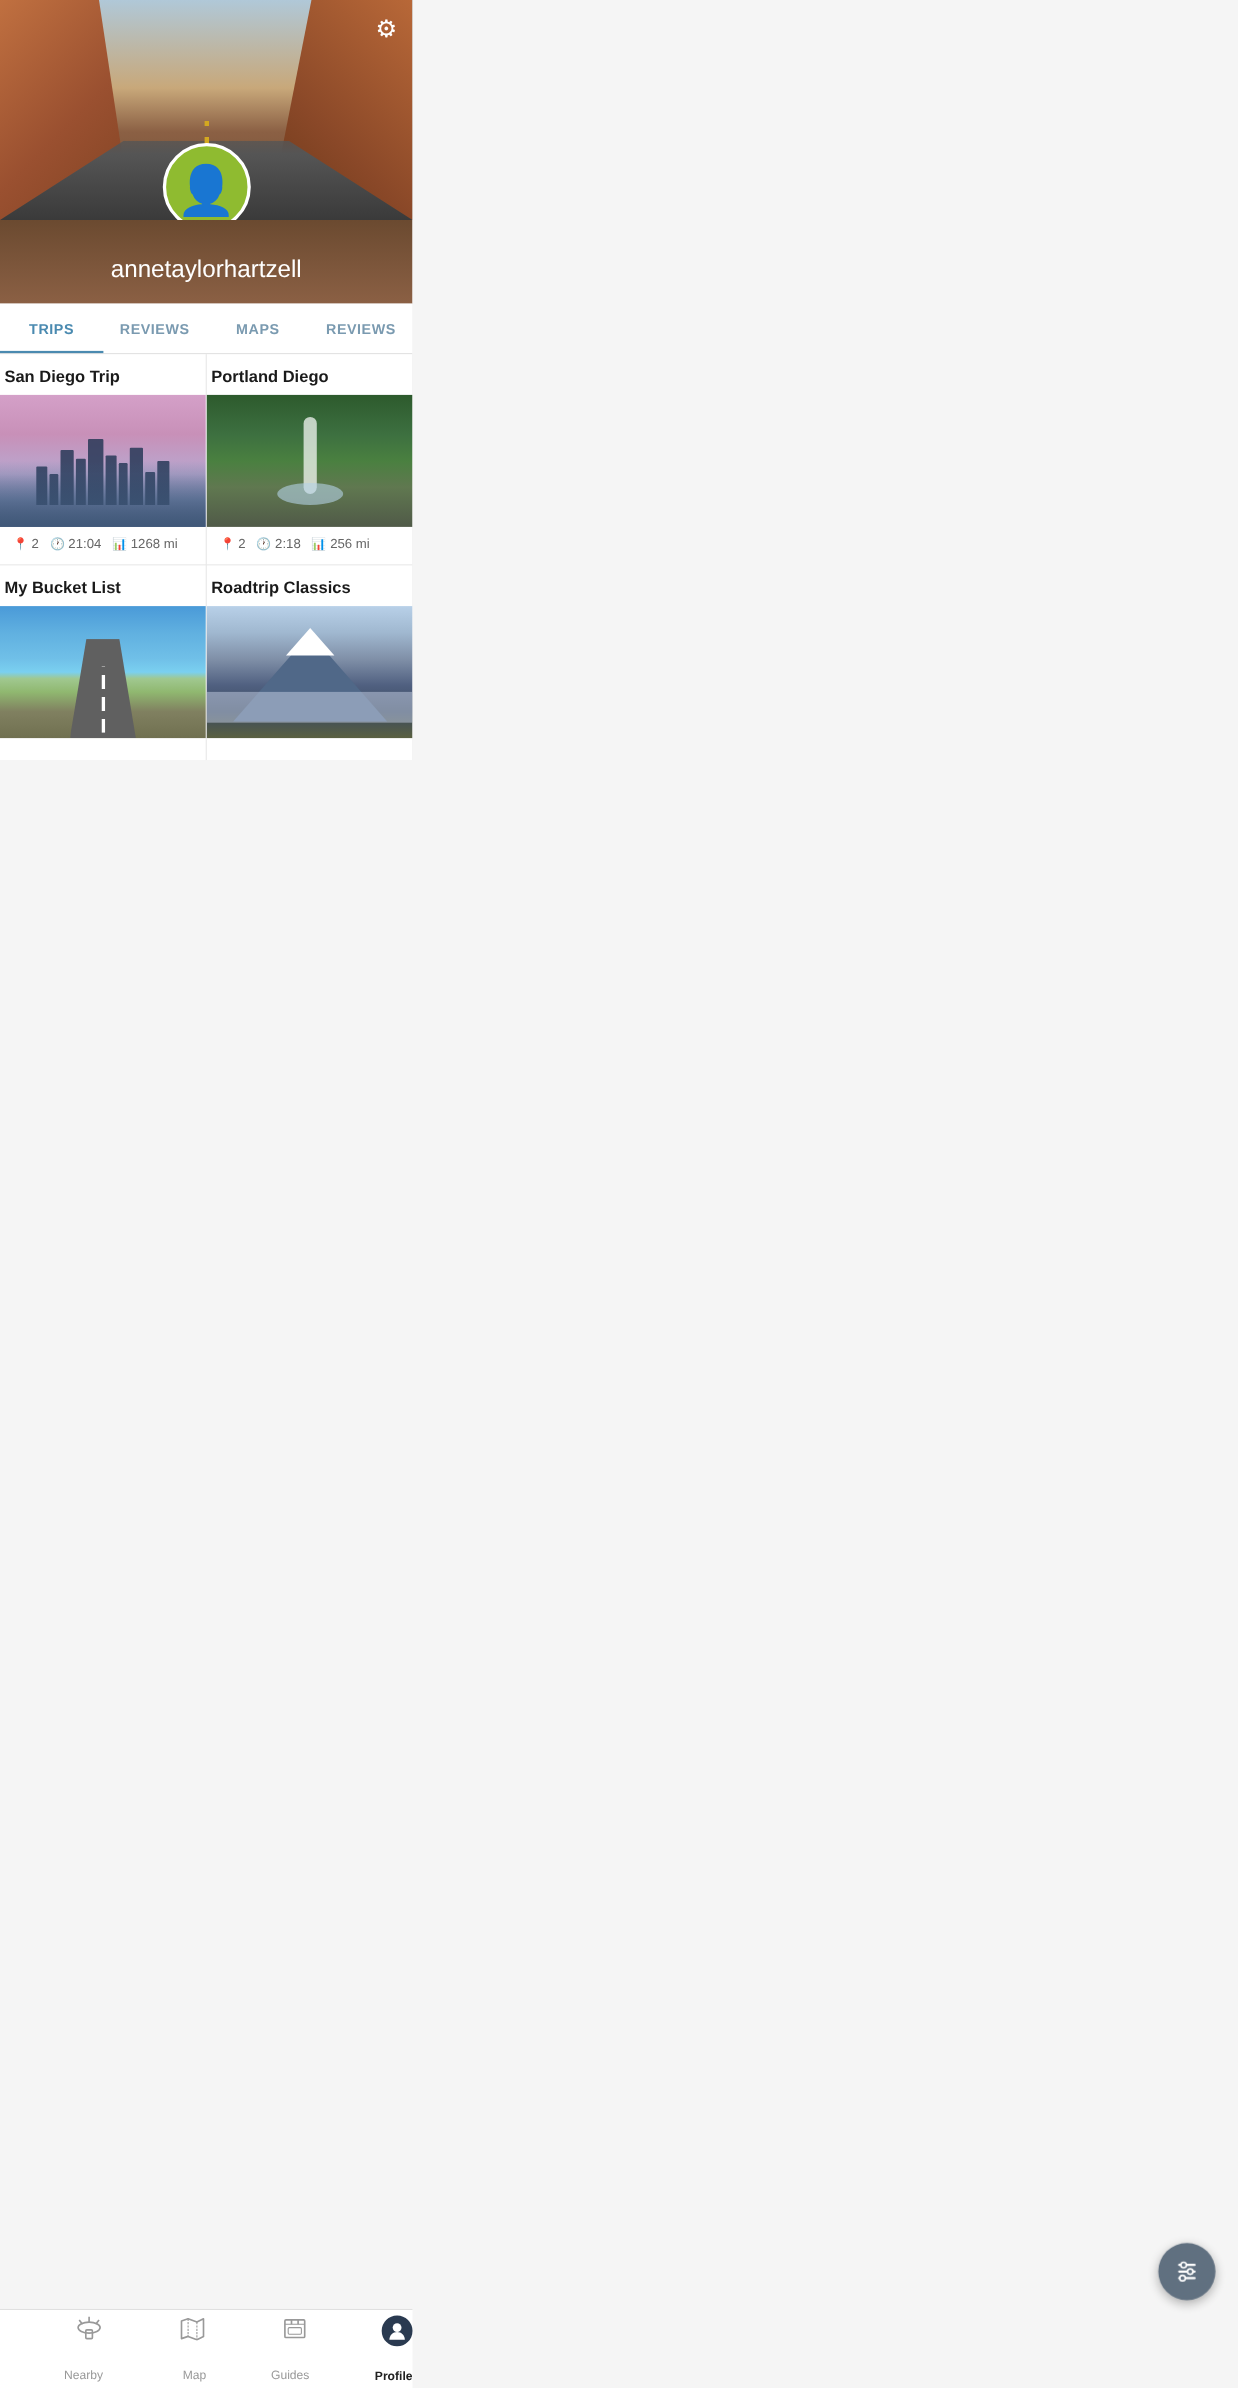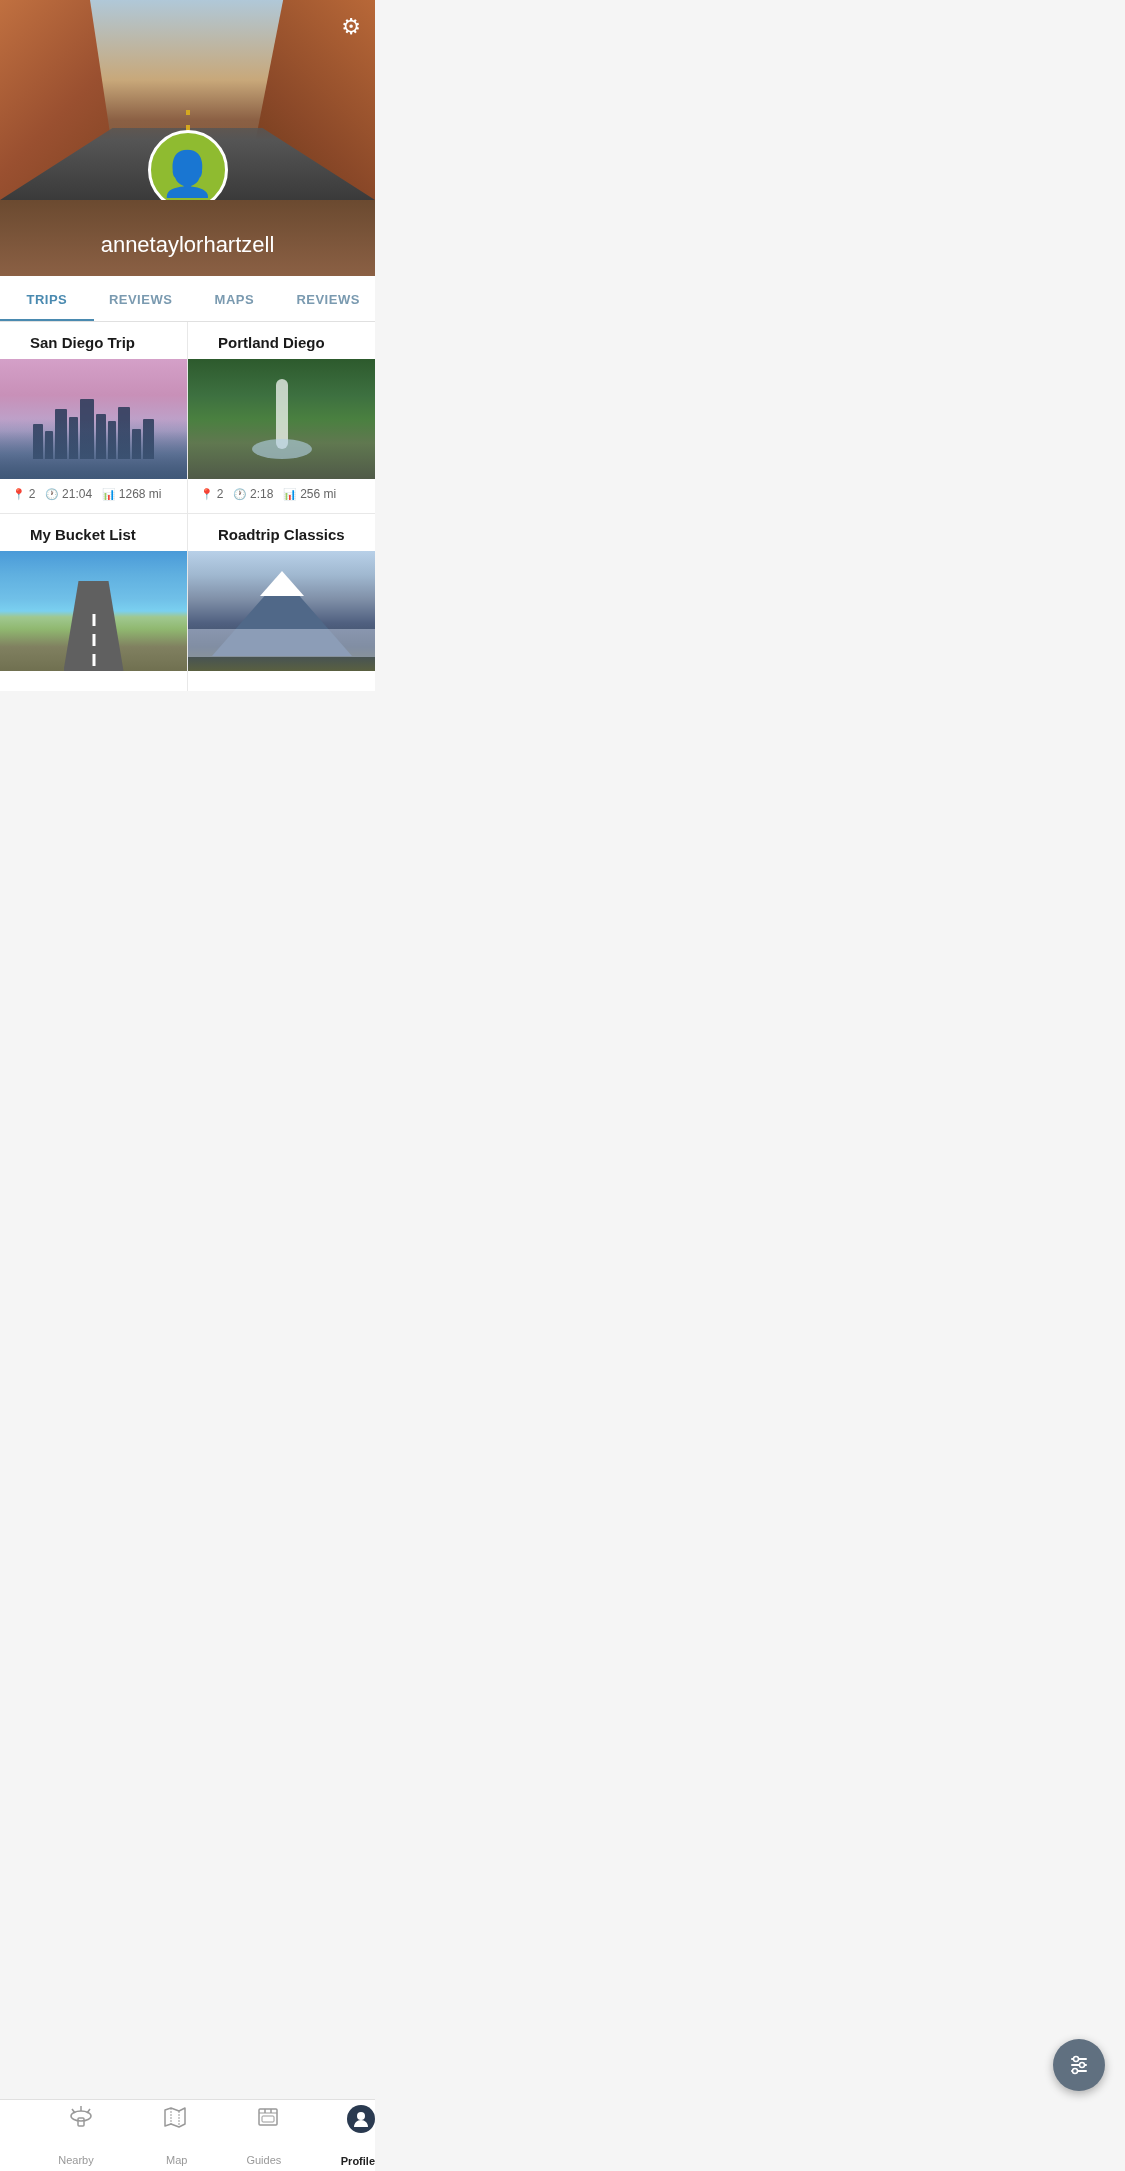--- a/index.html
+++ b/index.html
@@ -160,21 +160,21 @@
       background: #e8e8e8;
     }
     .trip-card {
       background: white;
       cursor: pointer;
     }
     .trip-title {
       font-size: 15px;
       font-weight: 600;
       color: #1a1a1a;
-      padding: 12px 30px 8px;
+      padding: 12px 4px 8px;
     }
     .trip-image {
       width: 100%;
       height: 120px;
       object-fit: cover;
       display: block;
     }
 
     
     .img-sandiego {

